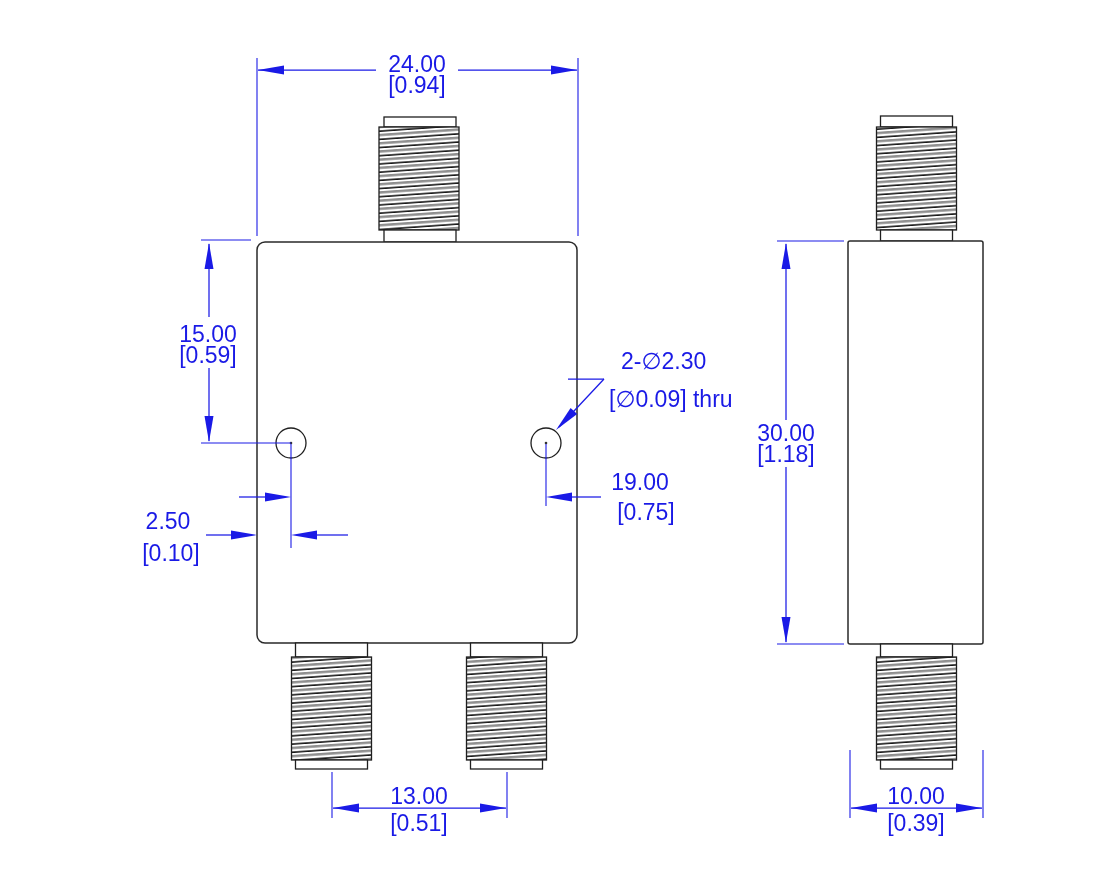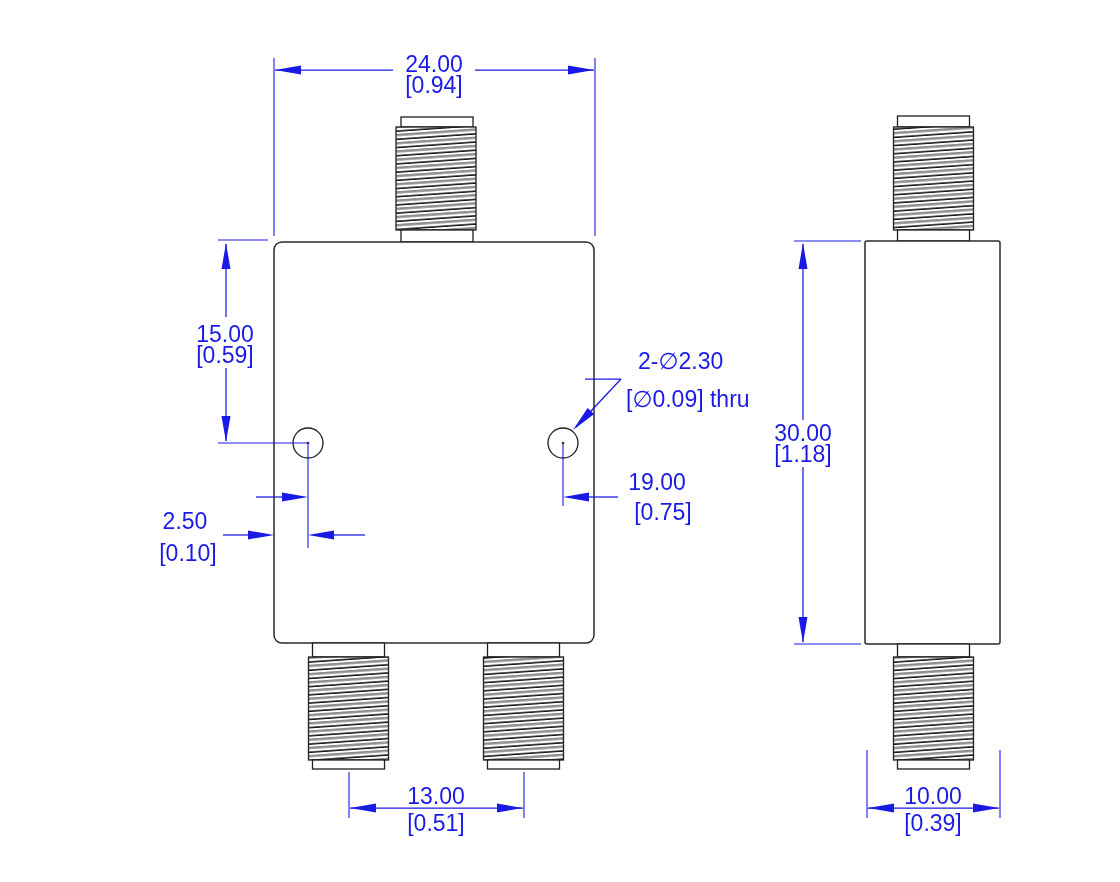--- a/index.html
+++ b/index.html
@@ -9,21 +9,20 @@
     width: 1120px;
     height: 882px;
     overflow: hidden;
     font-family: "Liberation Sans", sans-serif;
   }
   .canvas {
     position: relative;
     width: 972px;
     height: 882px;
     background: #ffffff;
-    margin-left: 17px;
   }
   svg { display: block; }
   .outline {
     fill: #ffffff;
     stroke: #2a2a2a;
     stroke-width: 1.5;
   }
   .detail {
     fill: #ffffff;
     stroke: #1f1f1f;

